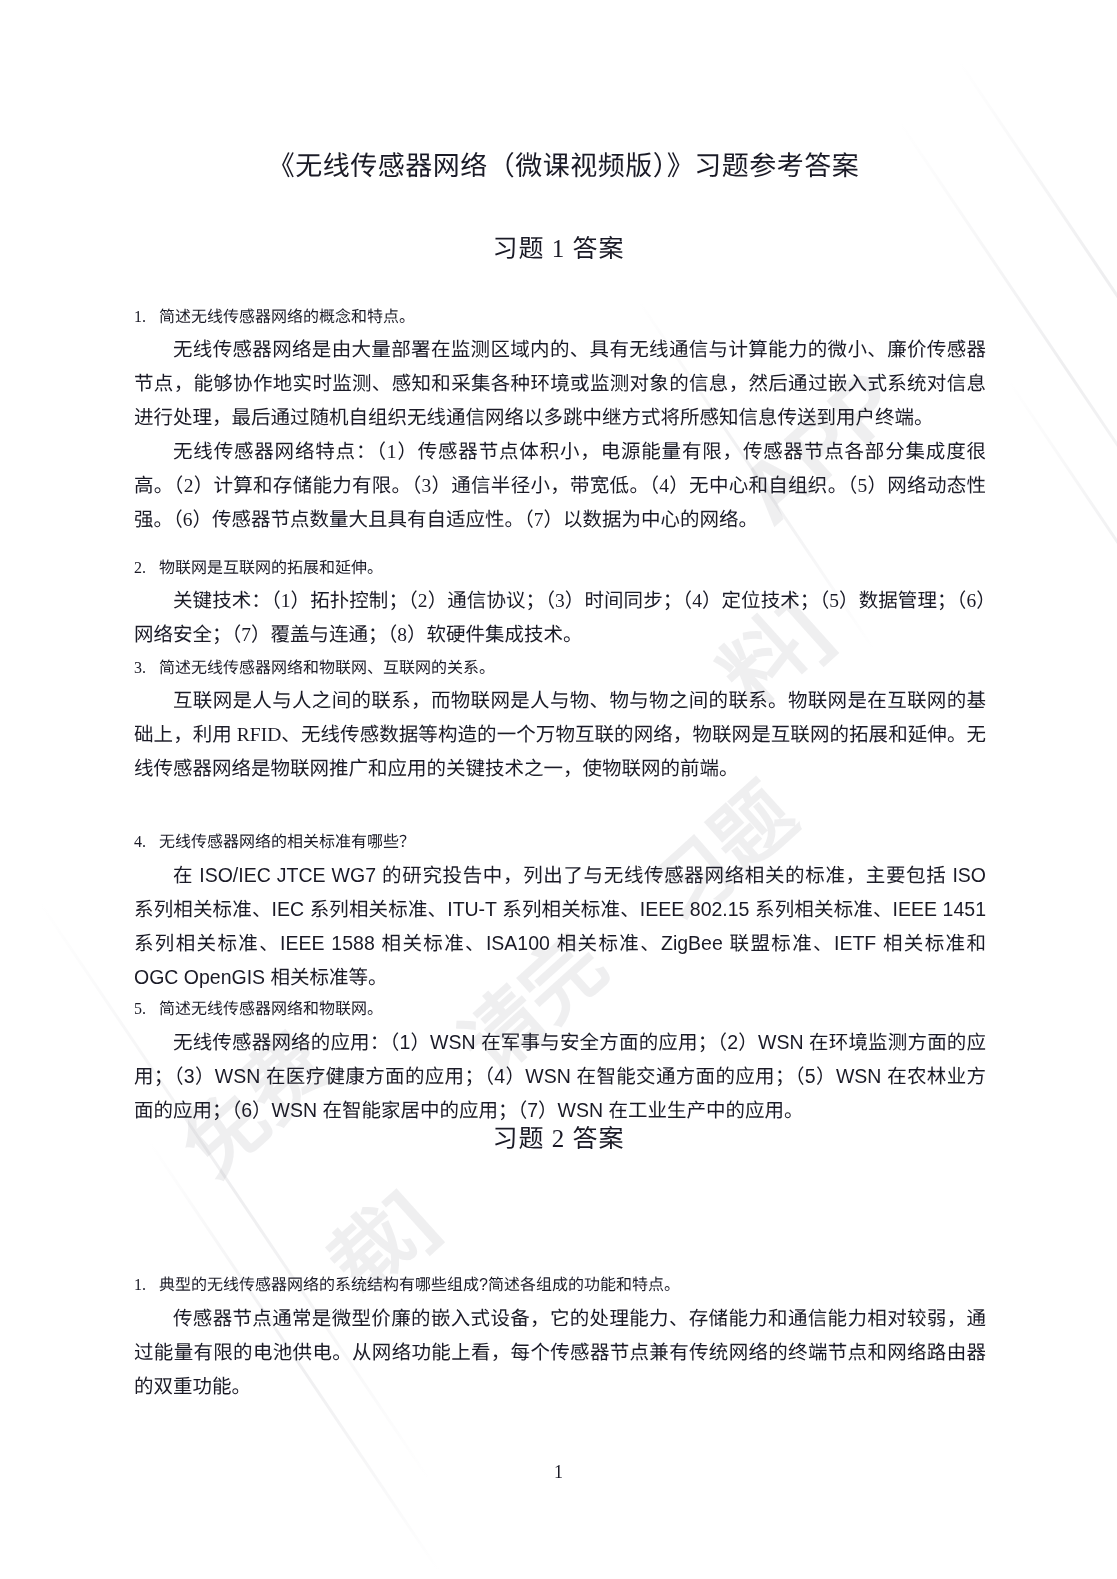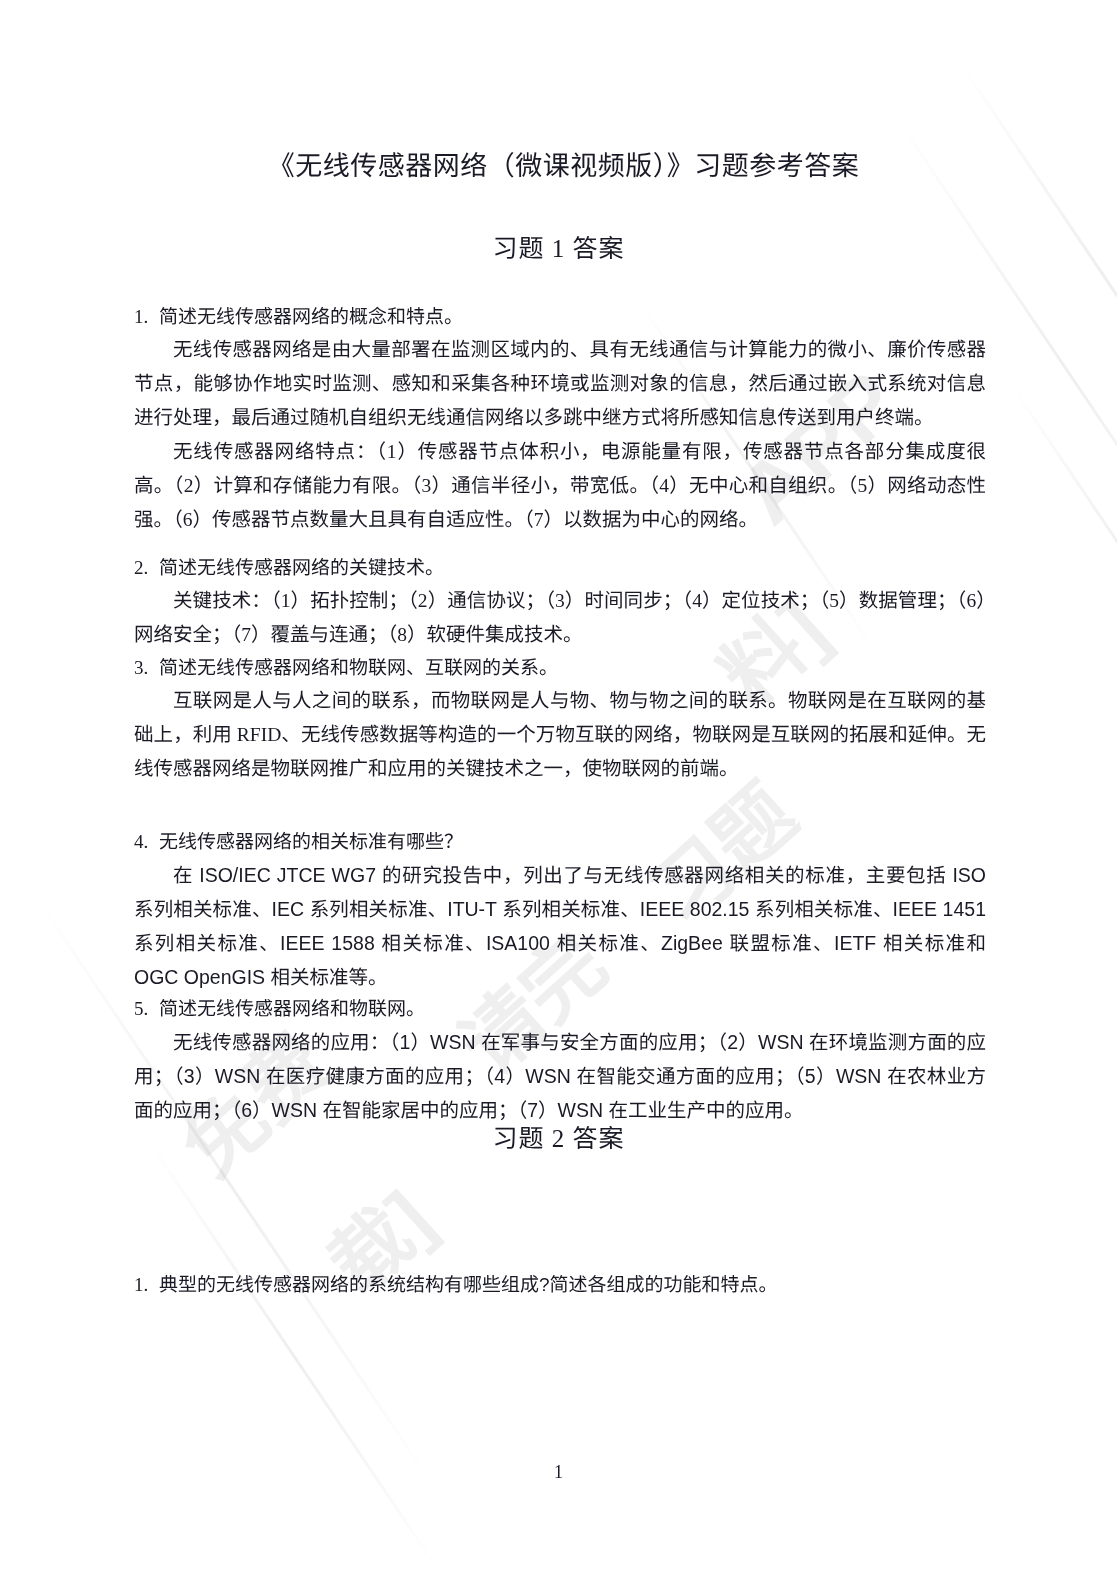--- a/index.html
+++ b/index.html
@@ -68,21 +68,21 @@
   }
   #sec1-heading { top: 228px; }
   #sec2-heading { top: 1118px; }
 
   .block {
     position: absolute;
     left: 134px;
     width: 852px;
   }
   .q-line {
-    font-size: 19px;
+    font-size: 16px;
     line-height: 33px;
     text-indent: 0;
     margin: 0;
   }
   .q-num {
     display: inline-block;
     min-width: 25px;
     font-family: "Liberation Serif", "DejaVu Serif", serif;
   }
   p.para {
@@ -144,21 +144,21 @@
     <div class="block" style="top:300px;">
       <div class="q-line">
         <span class="q-num">1.</span><span>简述无线传感器网络的概念和特点。</span>
       </div>
       <p class="para">无线传感器网络是由大量部署在监测区域内的、具有无线通信与计算能力的微小、廉价传感器节点，能够协作地实时监测、感知和采集各种环境或监测对象的信息，然后通过嵌入式系统对信息进行处理，最后通过随机自组织无线通信网络以多跳中继方式将所感知信息传送到用户终端。</p>
       <p class="para">无线传感器网络特点：（1）传感器节点体积小，电源能量有限，传感器节点各部分集成度很高。（2）计算和存储能力有限。（3）通信半径小，带宽低。（4）无中心和自组织。（5）网络动态性强。（6）传感器节点数量大且具有自适应性。（7）以数据为中心的网络。</p>
     </div>
 
     <div class="block" style="top:551px;">
       <div class="q-line">
-        <span class="q-num">2.</span><span>简述无线传感器网络的关键技术。</span>
+        <span class="q-num">2.</span><span>物联网是互联网的拓展和延伸。</span>
       </div>
       <p class="para">关键技术：（1）拓扑控制；（2）通信协议；（3）时间同步；（4）定位技术；（5）数据管理；（6）网络安全；（7）覆盖与连通；（8）软硬件集成技术。</p>
     </div>
 
     <div class="block" style="top:651px;">
       <div class="q-line">
         <span class="q-num">3.</span><span>简述无线传感器网络和物联网、互联网的关系。</span>
       </div>
       <p class="para">互联网是人与人之间的联系，而物联网是人与物、物与物之间的联系。物联网是在互联网的基础上，利用 RFID、无线传感数据等构造的一个万物互联的网络，物联网是互联网的拓展和延伸。无线传感器网络是物联网推广和应用的关键技术之一，使物联网的前端。</p>
     </div>
@@ -176,18 +176,19 @@
       </div>
       <p class="para">无线传感器网络的应用：（1）WSN 在军事与安全方面的应用；（2）WSN 在环境监测方面的应用；（3）WSN 在医疗健康方面的应用；（4）WSN 在智能交通方面的应用；（5）WSN 在农林业方面的应用；（6）WSN 在智能家居中的应用；（7）WSN 在工业生产中的应用。</p>
     </div>
 
     <div class="section-heading" id="sec2-heading">习题 2 答案</div>
 
     <div class="block sans-latin" style="top:1244px;">
       <div class="q-line sans">
         <span class="q-num">1.</span><span>典型的无线传感器网络的系统结构有哪些组成?简述各组成的功能和特点。</span>
       </div>
+      <p class="para">传感器节点通常是微型价廉的嵌入式设备，它的处理能力、存储能力和通信能力相对较弱，通过能量有限的电池供电。从网络功能上看，每个传感器节点兼有传统网络的终端节点和网络路由器的双重功能。</p>
     </div>
 
     <div class="page-number">1</div>
 
   </div>
 </div>
 
 </body></html>

